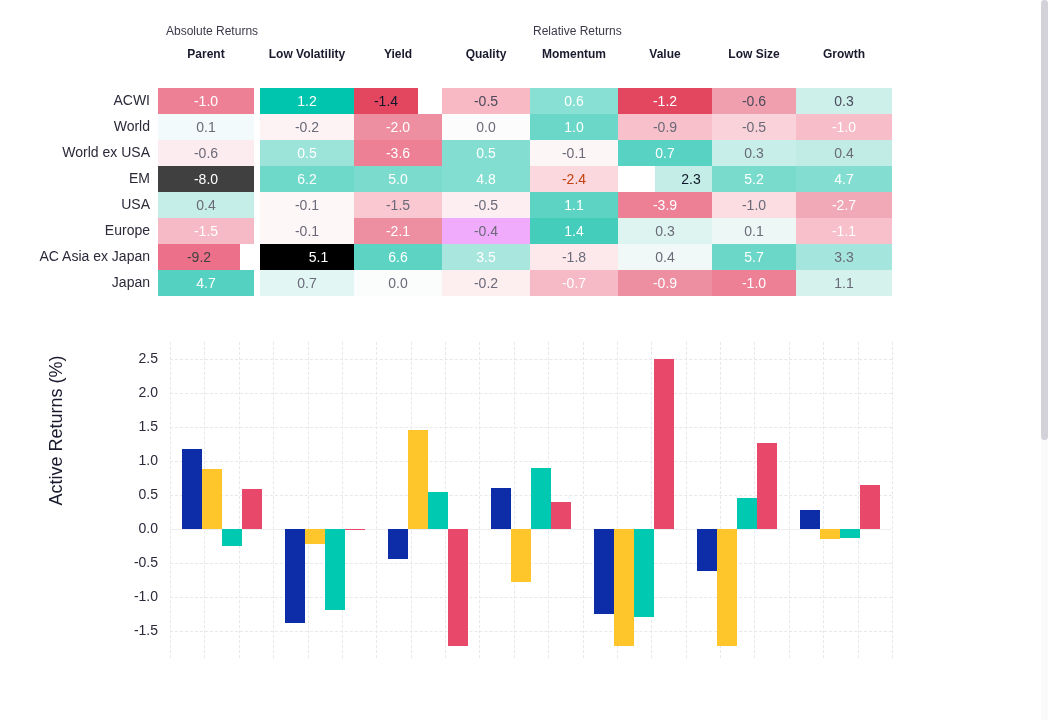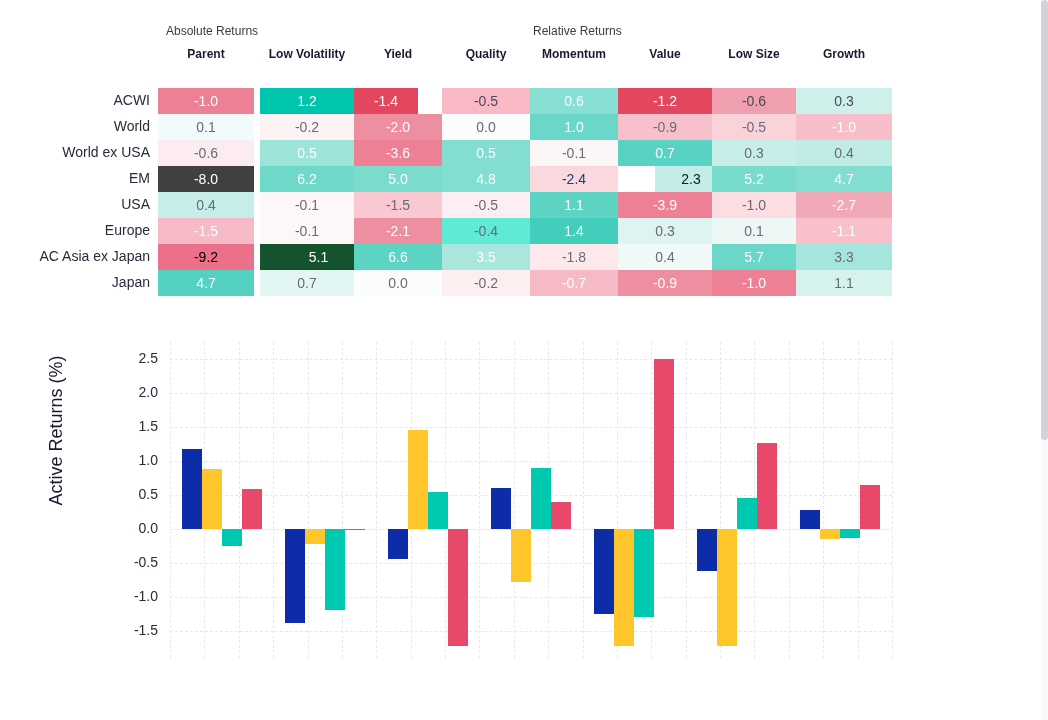--- a/index.html
+++ b/index.html
@@ -133,21 +133,21 @@
         <div class="row-label" style="top: 144px;">World ex USA</div>
         <div class="row-label" style="top: 170px;">EM</div>
         <div class="row-label" style="top: 196px;">USA</div>
         <div class="row-label" style="top: 222px;">Europe</div>
         <div class="row-label" style="top: 248px;">AC Asia ex Japan</div>
         <div class="row-label" style="top: 274px;">Japan</div>
       </div>
     <div id="cells">
         <div class="cell" style="left: 158px; width: 96px; top: 88px; background: rgb(238, 128, 150); color: rgb(255, 255, 255);">-1.0</div>
         <div class="cell" style="left: 260px; width: 94px; top: 88px; background: rgb(0, 197, 174); color: rgb(255, 255, 255);">1.2</div>
-        <div class="cell" style="left: 354px; width: 64px; top: 88px; background: rgb(227, 70, 95); color: #ffffff;">-1.4</div>
+        <div class="cell" style="left: 354px; width: 64px; top: 88px; background: rgb(227, 70, 95); color: #0f172a;">-1.4</div>
         <div class="cell" style="left: 442px; width: 88px; top: 88px; background: rgb(248, 184, 196); color: rgb(74, 74, 90);">-0.5</div>
         <div class="cell" style="left: 530px; width: 88px; top: 88px; background: rgb(136, 223, 211); color: rgb(255, 255, 255);">0.6</div>
         <div class="cell" style="left: 618px; width: 94px; top: 88px; background: rgb(227, 70, 95); color: rgb(255, 255, 255);">-1.2</div>
         <div class="cell" style="left: 712px; width: 84px; top: 88px; background: rgb(240, 159, 174); color: rgb(74, 74, 90);">-0.6</div>
         <div class="cell" style="left: 796px; width: 96px; top: 88px; background: rgb(205, 240, 234); color: rgb(74, 74, 90);">0.3</div>
         <div class="cell" style="left: 158px; width: 96px; top: 114px; background: rgb(243, 250, 251); color: rgb(106, 106, 120);">0.1</div>
         <div class="cell" style="left: 260px; width: 94px; top: 114px; background: rgb(253, 243, 244); color: rgb(106, 106, 120);">-0.2</div>
         <div class="cell" style="left: 354px; width: 88px; top: 114px; background: rgb(238, 142, 161); color: rgb(255, 255, 255);">-2.0</div>
         <div class="cell" style="left: 442px; width: 88px; top: 114px; background: rgb(252, 252, 253); color: rgb(106, 106, 120);">0.0</div>
         <div class="cell" style="left: 530px; width: 88px; top: 114px; background: rgb(106, 215, 200); color: rgb(255, 255, 255);">1.0</div>
@@ -159,42 +159,42 @@
         <div class="cell" style="left: 354px; width: 88px; top: 140px; background: rgb(238, 128, 150); color: rgb(255, 255, 255);">-3.6</div>
         <div class="cell" style="left: 442px; width: 88px; top: 140px; background: rgb(131, 222, 209); color: rgb(255, 255, 255);">0.5</div>
         <div class="cell" style="left: 530px; width: 88px; top: 140px; background: rgb(253, 246, 246); color: rgb(106, 106, 120);">-0.1</div>
         <div class="cell" style="left: 618px; width: 94px; top: 140px; background: rgb(88, 210, 194); color: rgb(255, 255, 255);">0.7</div>
         <div class="cell" style="left: 712px; width: 84px; top: 140px; background: rgb(199, 238, 232); color: rgb(106, 106, 120);">0.3</div>
         <div class="cell" style="left: 796px; width: 96px; top: 140px; background: rgb(192, 236, 229); color: rgb(106, 106, 120);">0.4</div>
         <div class="cell" style="left: 158px; width: 96px; top: 166px; background: #404040; color: rgb(255, 255, 255);">-8.0</div>
         <div class="cell" style="left: 260px; width: 94px; top: 166px; background: rgb(110, 216, 201); color: rgb(255, 255, 255);">6.2</div>
         <div class="cell" style="left: 354px; width: 88px; top: 166px; background: rgb(123, 220, 205); color: rgb(255, 255, 255);">5.0</div>
         <div class="cell" style="left: 442px; width: 88px; top: 166px; background: rgb(130, 222, 208); color: rgb(255, 255, 255);">4.8</div>
-        <div class="cell" style="left: 530px; width: 88px; top: 166px; background: rgb(251, 216, 222); color: #0c4a6e;">-2.4</div>
+        <div class="cell" style="left: 530px; width: 88px; top: 166px; background: rgb(251, 216, 222); color: #c2410c;">-2.4</div>
         <div class="cell" style="left: 618px; width: 72px; top: 166px; background: rgb(195, 237, 230); color: #0f172a; margin-left: 37px;">2.3</div>
         <div class="cell" style="left: 712px; width: 84px; top: 166px; background: rgb(121, 219, 204); color: rgb(255, 255, 255);">5.2</div>
         <div class="cell" style="left: 796px; width: 96px; top: 166px; background: rgb(131, 222, 209); color: rgb(255, 255, 255);">4.7</div>
         <div class="cell" style="left: 158px; width: 96px; top: 192px; background: rgb(198, 238, 232); color: rgb(106, 106, 120);">0.4</div>
         <div class="cell" style="left: 260px; width: 94px; top: 192px; background: rgb(253, 247, 247); color: rgb(106, 106, 120);">-0.1</div>
         <div class="cell" style="left: 354px; width: 88px; top: 192px; background: rgb(249, 200, 209); color: rgb(106, 106, 120);">-1.5</div>
         <div class="cell" style="left: 442px; width: 88px; top: 192px; background: rgb(253, 239, 241); color: rgb(106, 106, 120);">-0.5</div>
         <div class="cell" style="left: 530px; width: 88px; top: 192px; background: rgb(92, 211, 195); color: rgb(255, 255, 255);">1.1</div>
         <div class="cell" style="left: 618px; width: 94px; top: 192px; background: rgb(238, 128, 150); color: rgb(255, 255, 255);">-3.9</div>
         <div class="cell" style="left: 712px; width: 84px; top: 192px; background: rgb(251, 221, 226); color: rgb(106, 106, 120);">-1.0</div>
         <div class="cell" style="left: 796px; width: 96px; top: 192px; background: rgb(242, 169, 183); color: rgb(255, 255, 255);">-2.7</div>
         <div class="cell" style="left: 158px; width: 96px; top: 218px; background: rgb(246, 186, 198); color: rgb(255, 255, 255);">-1.5</div>
         <div class="cell" style="left: 260px; width: 94px; top: 218px; background: rgb(253, 247, 247); color: rgb(106, 106, 120);">-0.1</div>
         <div class="cell" style="left: 354px; width: 88px; top: 218px; background: rgb(238, 142, 161); color: rgb(255, 255, 255);">-2.1</div>
-        <div class="cell" style="left: 442px; width: 88px; top: 218px; background: #5eead4; color: rgb(106, 106, 120);">-0.4</div>
+        <div class="cell" style="left: 442px; width: 88px; top: 218px; background: #f0abfc; color: rgb(106, 106, 120);">-0.4</div>
         <div class="cell" style="left: 530px; width: 88px; top: 218px; background: rgb(68, 205, 187); color: rgb(255, 255, 255);">1.4</div>
         <div class="cell" style="left: 618px; width: 94px; top: 218px; background: rgb(221, 244, 240); color: rgb(106, 106, 120);">0.3</div>
         <div class="cell" style="left: 712px; width: 84px; top: 218px; background: rgb(237, 248, 246); color: rgb(106, 106, 120);">0.1</div>
         <div class="cell" style="left: 796px; width: 96px; top: 218px; background: rgb(247, 192, 202); color: rgb(255, 255, 255);">-1.1</div>
-        <div class="cell" style="left: 158px; width: 96px; top: 244px; background: rgb(236, 112, 138); color: #000000;">-9.2</div>
-        <div class="cell" style="left: 260px; width: 117px; top: 244px; background: #14532d; color: rgb(255, 255, 255);">5.1</div>
+        <div class="cell" style="left: 158px; width: 82px; top: 244px; background: rgb(236, 112, 138); color: #404040;">-9.2</div>
+        <div class="cell" style="left: 260px; width: 117px; top: 244px; background: #000000; color: rgb(255, 255, 255);">5.1</div>
         <div class="cell" style="left: 354px; width: 88px; top: 244px; background: rgb(92, 211, 195); color: rgb(255, 255, 255);">6.6</div>
         <div class="cell" style="left: 442px; width: 88px; top: 244px; background: rgb(169, 231, 222); color: rgb(255, 255, 255);">3.5</div>
         <div class="cell" style="left: 530px; width: 88px; top: 244px; background: rgb(253, 233, 236); color: rgb(106, 106, 120);">-1.8</div>
         <div class="cell" style="left: 618px; width: 94px; top: 244px; background: rgb(241, 249, 248); color: rgb(106, 106, 120);">0.4</div>
         <div class="cell" style="left: 712px; width: 84px; top: 244px; background: rgb(106, 215, 200); color: rgb(255, 255, 255);">5.7</div>
         <div class="cell" style="left: 796px; width: 96px; top: 244px; background: rgb(164, 230, 221); color: rgb(106, 106, 120);">3.3</div>
         <div class="cell" style="left: 158px; width: 96px; top: 270px; background: rgb(84, 209, 192); color: rgb(255, 255, 255);">4.7</div>
         <div class="cell" style="left: 260px; width: 94px; top: 270px; background: rgb(226, 246, 243); color: rgb(106, 106, 120);">0.7</div>
         <div class="cell" style="left: 354px; width: 88px; top: 270px; background: rgb(251, 253, 253); color: rgb(106, 106, 120);">0.0</div>
         <div class="cell" style="left: 442px; width: 88px; top: 270px; background: rgb(253, 238, 240); color: rgb(106, 106, 120);">-0.2</div>

